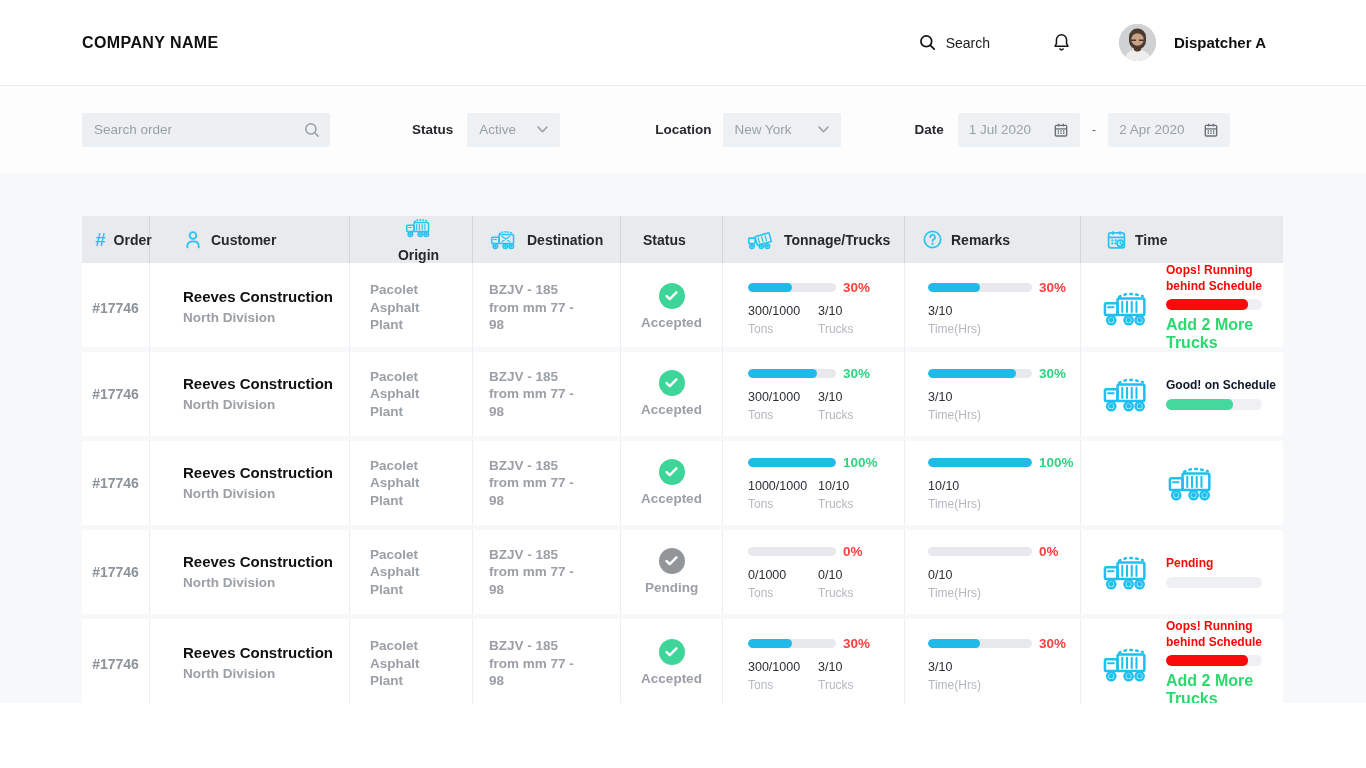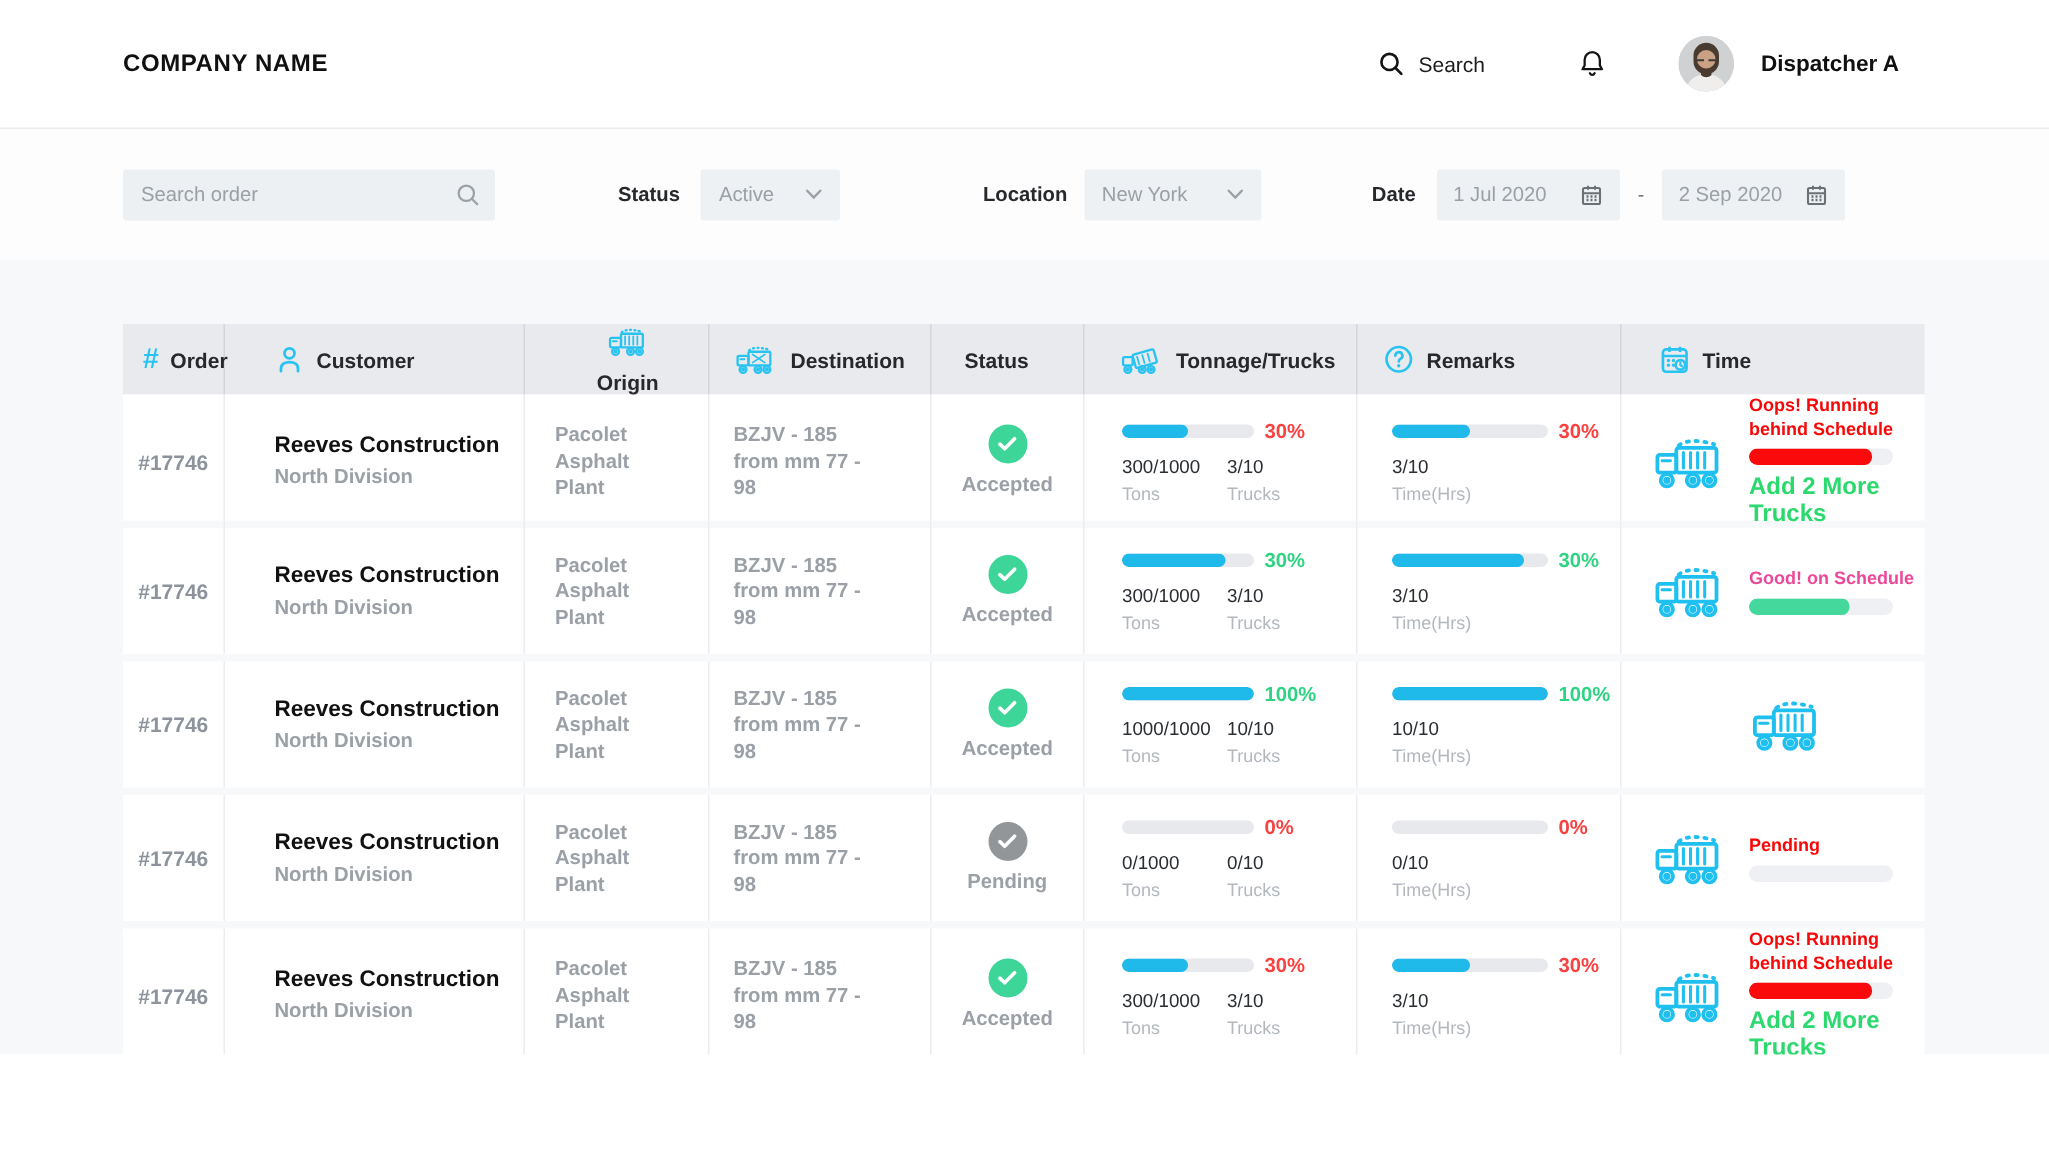--- a/index.html
+++ b/index.html
@@ -82,21 +82,21 @@
   .pct { margin-left:7px; font-size:13.5px; font-weight:700; }
   .pct.red { color:#fb4040; } .pct.green { color:#2ed482; }
   .sub2 { display:flex; }
   .subcol { display:flex; flex-direction:column; }
   .subcol.w { width:70px; }
   .subcol .v { font-size:12.5px; color:#2b2f33; margin-bottom:4px; }
   .subcol .l { font-size:12px; color:#b3b8bf; }
   .c-rem { flex-direction:row; align-items:center; gap:13px; padding-left:20px; }
   .rk { width:125px; display:flex; flex-direction:column; justify-content:center; }
   .rk-t { font-size:12px; font-weight:700; line-height:1.3; margin-bottom:5px; }
-  .rk-t.red { color:#f80707; } .rk-t.green { color:#ec4899; }
+  .rk-t.red { color:#f80707; } .rk-t.green { color:#0f172a; }
   .t-rk { width:96px; height:11px; border-radius:6px; background:#eef0f4; }
   .rk-a { font-size:16px; font-weight:700; margin-top:6px; cursor:pointer; }
   .rk-a.green { color:#2bd96e; }
 
   .footer-strip { height:31px; background:#ffffff; flex:none; }
   svg { display:block; }
 </style>
 </head>
 <body>
 
@@ -172,21 +172,21 @@
       <div class="datefield">
         <span>1 Jul 2020</span>
         <svg width="16" height="16" viewBox="0 0 24 24" fill="none" stroke="#6b7075" stroke-width="2.1">
             <rect x="3.5" y="5" width="17" height="16" rx="1.5"></rect>
             <path d="M8.5 2.8v4 M15.5 2.8v4 M3.5 10.3h17"></path>
             <path d="M7 13.5h2 M11 13.5h2 M15 13.5h2 M7 17h2 M11 17h2 M15 17h2" stroke-width="2.3"></path>
           </svg>
       </div>
       <span class="date-sep">-</span>
       <div class="datefield">
-        <span>2 Sep 2020</span>
+        <span>2 Apr 2020</span>
         <svg width="16" height="16" viewBox="0 0 24 24" fill="none" stroke="#6b7075" stroke-width="2.1">
             <rect x="3.5" y="5" width="17" height="16" rx="1.5"></rect>
             <path d="M8.5 2.8v4 M15.5 2.8v4 M3.5 10.3h17"></path>
             <path d="M7 13.5h2 M11 13.5h2 M15 13.5h2 M7 17h2 M11 17h2 M15 17h2" stroke-width="2.3"></path>
           </svg>
       </div>
     </div>
   </div>
 
   <div class="content">

